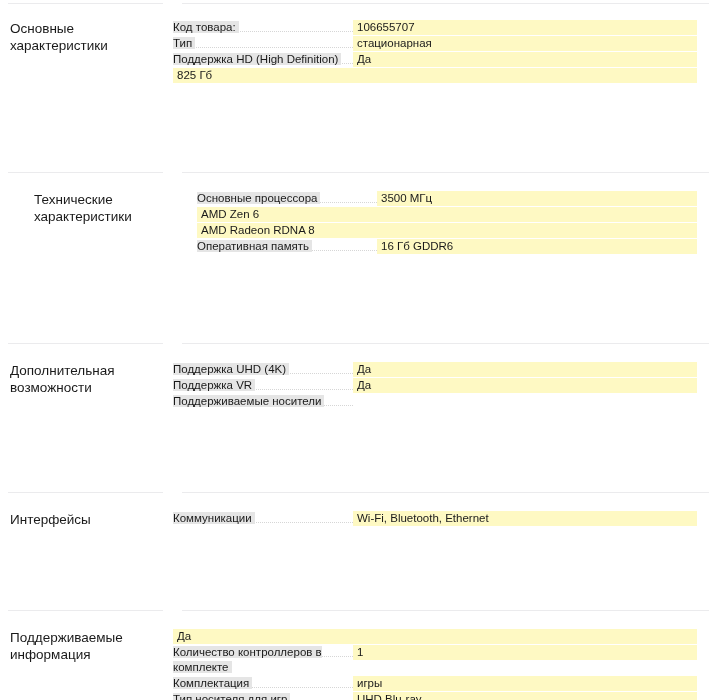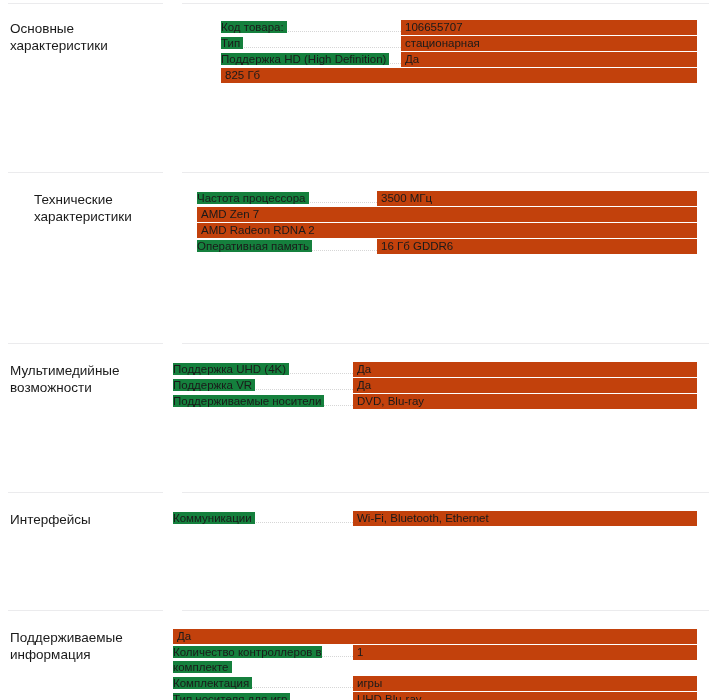--- a/index.html
+++ b/index.html
@@ -81,55 +81,55 @@
     margin-bottom: 1px;
   }
   .spec-label-wrap {
     width: 180px;
     min-width: 180px;
     position: relative;
     box-sizing: border-box;
   }
   .spec-label {
     display: inline;
-    background: #15803d;
+    background: #e5e5e5;
     padding-right: 3px;
     position: relative;
     z-index: 2;
   }
   
   .spec-label-wrap::after {
     content: "";
     position: absolute;
     left: 0;
     right: 0;
     top: 11px;
     border-bottom: 1px dotted #d6d6d6;
     z-index: 1;
   }
   .spec-value {
     flex: 1;
     padding-left: 4px;
-    background: #c2410c;
+    background: #fef9c3;
     position: relative;
     z-index: 2;
     box-sizing: border-box;
   }
 </style>
 </head>
 <body>
 
 <div class="spec-sheet">
   <div id="sections-root">
       <div class="divider" style="margin-top: 3px;">
         <div class="seg-left"></div>
         <div class="seg-gap"></div>
         <div class="seg-right"></div>
       </div>
-      <div class="section" style="padding-top: 16px; gap: 48px;">
+      <div class="section" style="padding-top: 16px;">
         <div class="section-title">Основные характеристики</div>
         <div class="section-body">
           <div class="spec-row">
             <div class="spec-label-wrap"><span class="spec-label">Код товара:</span></div>
             <div class="spec-value">106655707</div>
           </div>
           <div class="spec-row">
             <div class="spec-label-wrap"><span class="spec-label">Тип</span></div>
             <div class="spec-value">стационарная</div>
           </div>
@@ -144,54 +144,53 @@
       </div>
       <div class="divider" style="margin-top: 88px;">
         <div class="seg-left"></div>
         <div class="seg-gap"></div>
         <div class="seg-right"></div>
       </div>
       <div class="section" style="padding-top: 18px; padding-left: 24px;">
         <div class="section-title">Технические характеристики</div>
         <div class="section-body">
           <div class="spec-row">
-            <div class="spec-label-wrap"><span class="spec-label">Частота процессора</span></div>
+            <div class="spec-label-wrap"><span class="spec-label">Основные процессора</span></div>
             <div class="spec-value">3500 МГц</div>
           </div>
           <div class="spec-row">
-            <div class="spec-value">AMD Zen 7</div>
-          </div>
-          <div class="spec-row">
-            <div class="spec-value">AMD Radeon RDNA 2</div>
+            <div class="spec-value">AMD Zen 6</div>
+          </div>
+          <div class="spec-row">
+            <div class="spec-value">AMD Radeon RDNA 8</div>
           </div>
           <div class="spec-row">
             <div class="spec-label-wrap"><span class="spec-label">Оперативная память</span></div>
             <div class="spec-value">16 Гб GDDR6</div>
           </div>
         </div>
       </div>
       <div class="divider" style="margin-top: 88px;">
         <div class="seg-left"></div>
         <div class="seg-gap"></div>
         <div class="seg-right"></div>
       </div>
       <div class="section" style="padding-top: 18px;">
-        <div class="section-title">Мультимедийные возможности</div>
+        <div class="section-title">Дополнительная возможности</div>
         <div class="section-body">
           <div class="spec-row">
             <div class="spec-label-wrap"><span class="spec-label">Поддержка UHD (4K)</span></div>
             <div class="spec-value">Да</div>
           </div>
           <div class="spec-row">
             <div class="spec-label-wrap"><span class="spec-label">Поддержка VR</span></div>
             <div class="spec-value">Да</div>
           </div>
           <div class="spec-row">
             <div class="spec-label-wrap"><span class="spec-label">Поддерживаемые носители</span></div>
-            <div class="spec-value">DVD, Blu-ray</div>
           </div>
         </div>
       </div>
       <div class="divider" style="margin-top: 82px;">
         <div class="seg-left"></div>
         <div class="seg-gap"></div>
         <div class="seg-right"></div>
       </div>
       <div class="section" style="padding-top: 18px;">
         <div class="section-title">Интерфейсы</div>

